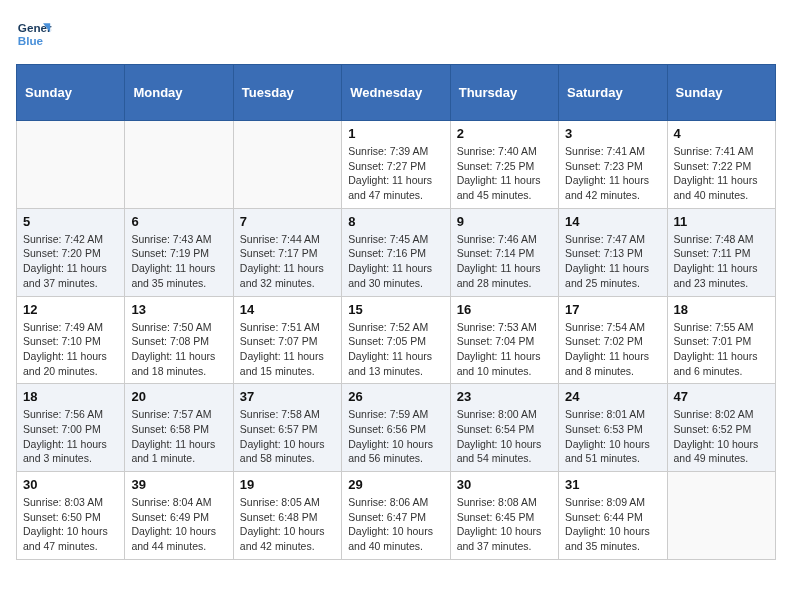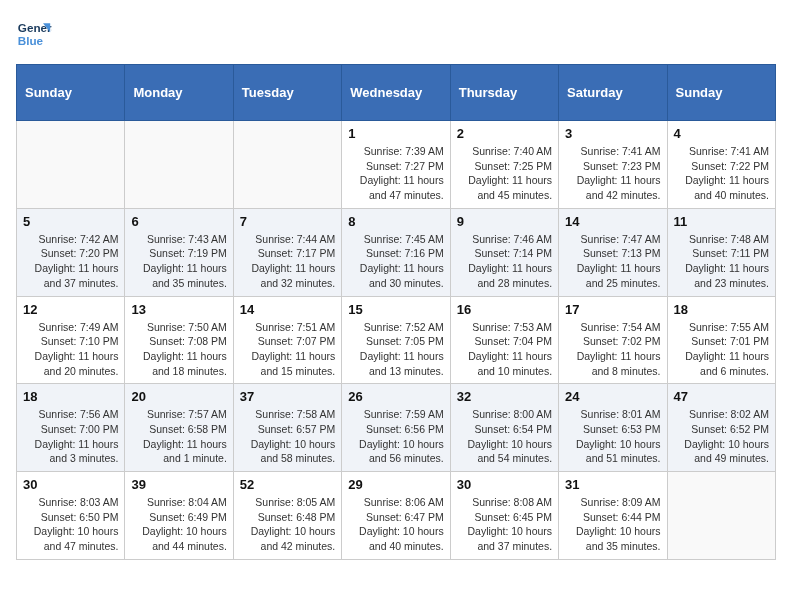--- a/index.html
+++ b/index.html
@@ -67,21 +67,20 @@
     .day-number {
       font-size: 13px;
       font-weight: bold;
       margin-bottom: 3px;
       color: #111;
     }
     .day-info {
       font-size: 10.5px;
       line-height: 1.4;
       color: #333;
-      text-align: right;
     }
     .empty-cell {
       background: #f9f9f9 !important;
     }
     .calendar tbody tr:nth-child(odd) td {
       background: #fff;
     }
     .calendar tbody tr:nth-child(even) td {
       background: #f0f3f8;
     }
@@ -208,21 +207,21 @@
         </td>
         <td>
           <div class="day-number">37</div>
           <div class="day-info">Sunrise: 7:58 AM<br>Sunset: 6:57 PM<br>Daylight: 10 hours and 58 minutes.</div>
         </td>
         <td>
           <div class="day-number">26</div>
           <div class="day-info">Sunrise: 7:59 AM<br>Sunset: 6:56 PM<br>Daylight: 10 hours and 56 minutes.</div>
         </td>
         <td>
-          <div class="day-number">32</div>
+          <div class="day-number">23</div>
           <div class="day-info">Sunrise: 8:00 AM<br>Sunset: 6:54 PM<br>Daylight: 10 hours and 54 minutes.</div>
         </td>
         <td>
           <div class="day-number">24</div>
           <div class="day-info">Sunrise: 8:01 AM<br>Sunset: 6:53 PM<br>Daylight: 10 hours and 51 minutes.</div>
         </td>
         <td>
           <div class="day-number">47</div>
           <div class="day-info">Sunrise: 8:02 AM<br>Sunset: 6:52 PM<br>Daylight: 10 hours and 49 minutes.</div>
         </td>
@@ -230,21 +229,21 @@
       <tr>
         <td>
           <div class="day-number">30</div>
           <div class="day-info">Sunrise: 8:03 AM<br>Sunset: 6:50 PM<br>Daylight: 10 hours and 47 minutes.</div>
         </td>
         <td>
           <div class="day-number">39</div>
           <div class="day-info">Sunrise: 8:04 AM<br>Sunset: 6:49 PM<br>Daylight: 10 hours and 44 minutes.</div>
         </td>
         <td>
-          <div class="day-number">52</div>
+          <div class="day-number">19</div>
           <div class="day-info">Sunrise: 8:05 AM<br>Sunset: 6:48 PM<br>Daylight: 10 hours and 42 minutes.</div>
         </td>
         <td>
           <div class="day-number">29</div>
           <div class="day-info">Sunrise: 8:06 AM<br>Sunset: 6:47 PM<br>Daylight: 10 hours and 40 minutes.</div>
         </td>
         <td>
           <div class="day-number">30</div>
           <div class="day-info">Sunrise: 8:08 AM<br>Sunset: 6:45 PM<br>Daylight: 10 hours and 37 minutes.</div>
         </td>

